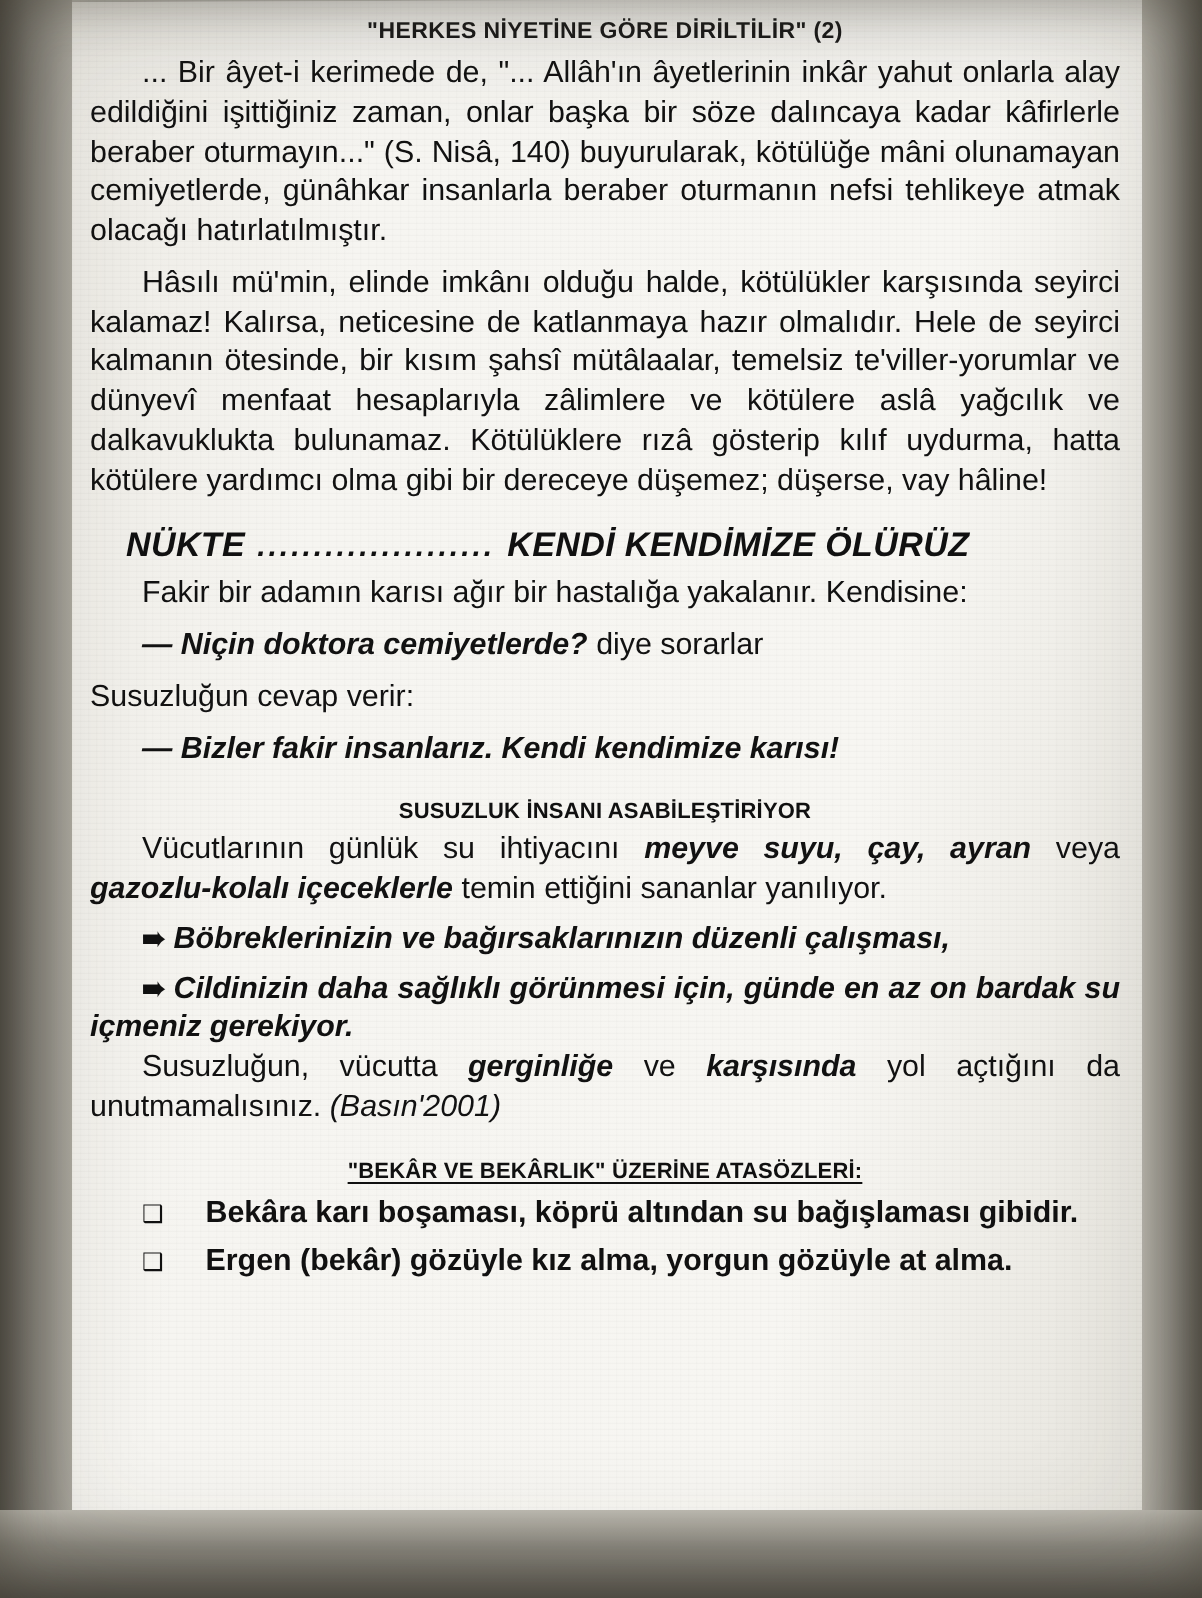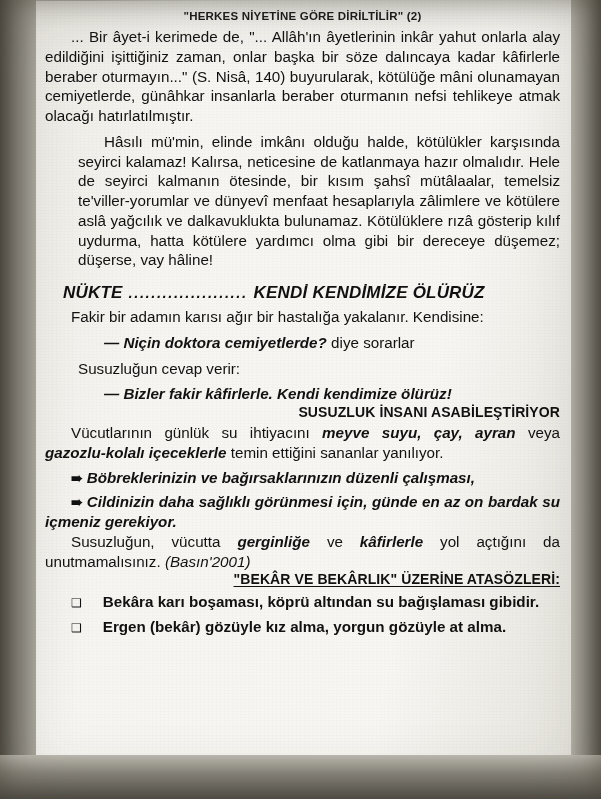--- a/index.html
+++ b/index.html
@@ -85,21 +85,21 @@
 
   p.body {
     margin: 0 0 0 0;
     font-size: 15.2px;
     line-height: 1.30;
     text-align: justify;
     text-justify: inter-word;
     color: #121212;
     font-family: "Liberation Sans", sans-serif;
   }
-  p.body + p.body { margin-top: 6px; margin-left: 33px; }
+  p.body + p.body { margin-top: 6px; }
   .indent { text-indent: 26px; }
   .b { font-weight: bold; padding-left: 16px; }
   .i { font-style: italic; }
   .bi { font-weight: bold; font-style: italic; }
 
   .rule-head {
     display: flex;
     align-items: baseline;
     font-weight: bold;
     font-size: 17px;
@@ -110,24 +110,24 @@
   .rule-head .lead { white-space: nowrap; }
   .rule-head .dots {
     flex: 0 0 auto;
     margin: 0 6px;
     font-size: 15px;
     letter-spacing: 1.5px;
   }
   .rule-head .tail { white-space: nowrap; }
 
   h2.center {
-    text-align: right;
-    font-size: 14px;
-    font-weight: bold;
-    margin: 0 0 3px 0;
+    text-align: center;
+    font-size: 11px;
+    font-weight: bold;
+    margin: 16px 0 3px 0;
     letter-spacing: 0.1px;
   }
   h2.center.underline {
     text-decoration: underline;
     text-underline-offset: 2px;
   }
 
   .bullet-line {
     font-size: 15.2px;
     line-height: 1.30;
@@ -179,31 +179,31 @@
       <span class="dots">.....................</span>
       <span class="tail">KENDİ KENDİMİZE ÖLÜRÜZ</span>
     </div>
 
     <p class="body indent"><span>Fakir bir adamın karısı ağır bir hastalığa yakalanır. Kendisine:</span></p>
 
     <p class="body indent"><span class="bi dash">—</span> <span class="bi">Niçin doktora cemiyetlerde?</span><span> diye sorarlar</span></p>
 
     <p class="body"><span>Susuzluğun cevap verir:</span></p>
 
-    <p class="body indent"><span class="bi dash">—</span> <span class="bi">Bizler fakir kâfirlerle. Kendi kendimize ölürüz!</span></p>
+    <p class="body indent"><span class="bi dash">—</span> <span class="bi">Bizler fakir insanlarız. Kendi kendimize karısı!</span></p>
 
     <h2 class="center">SUSUZLUK İNSANI ASABİLEŞTİRİYOR</h2>
 
     <p class="body indent"><span>Vücutlarının günlük su ihtiyacını </span><span class="bi">meyve suyu, çay, ayran</span><span> veya </span><span class="bi">gazozlu-kolalı içeceklerle</span><span> temin ettiğini sananlar yanılıyor.</span></p>
 
     <p class="bullet-line"><span class="arrow">➠</span><span class="bi">Böbreklerinizin ve bağırsaklarınızın düzenli çalışması,</span></p>
 
     <p class="bullet-line"><span class="arrow">➠</span><span class="bi">Cildinizin daha sağlıklı görünmesi için, günde en az on bardak su içmeniz gerekiyor.</span></p>
 
-    <p class="body indent"><span>Susuzluğun, vücutta </span><span class="bi">gerginliğe</span><span> ve </span><span class="bi">kâfirlerle</span><span> yol açtığını da unutmamalısınız. </span><span class="i">(Basın'2001)</span></p>
+    <p class="body indent"><span>Susuzluğun, vücutta </span><span class="bi">gerginliğe</span><span> ve </span><span class="bi">karşısında</span><span> yol açtığını da unutmamalısınız. </span><span class="i">(Basın'2001)</span></p>
 
     <h2 class="center underline">"BEKÂR VE BEKÂRLIK" ÜZERİNE ATASÖZLERİ:</h2>
 
     <p class="bullet-line"><span class="sqbox">❑</span><span class="b">Bekâra karı boşaması, köprü altından su bağışlaması gibidir.</span></p>
 
     <p class="bullet-line"><span class="sqbox">❑</span><span class="b">Ergen (bekâr) gözüyle kız alma, yorgun gözüyle at alma.</span></p>
 
   </div>
 
   <div id="darkleft"></div>

